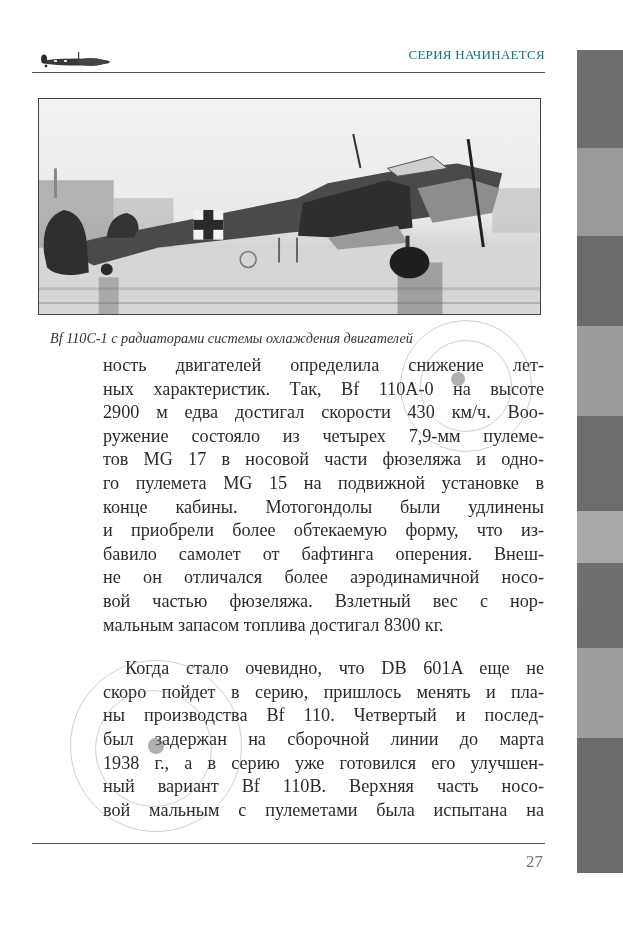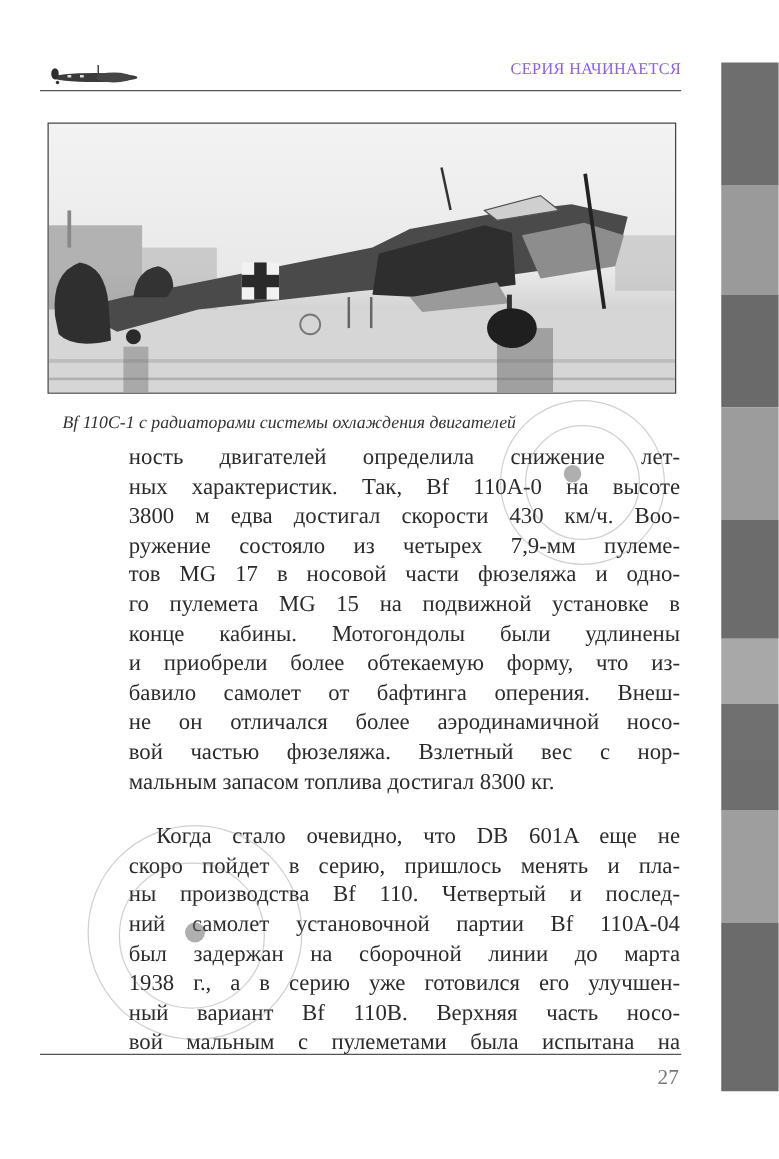--- a/index.html
+++ b/index.html
@@ -8,21 +8,21 @@
       background: #ffffff; color: #2a2a2a;
       font-family: "DejaVu Serif", "Liberation Serif", serif;
     }
     .page { position: absolute; inset: 0; }
 
     
     .header-plane { position: absolute; left: 36px; top: 50px; width: 76px; height: 20px; }
     .running-head {
       position: absolute; right: 78px; top: 47px;
       font-family: "Liberation Serif", serif; font-size: 13px; letter-spacing: 0.3px;
-      color: #8b5cf6; text-transform: uppercase;
+      color: #0f766e; text-transform: uppercase;
     }
     .rule { position: absolute; left: 32px; width: 513px; height: 1px; background: #555; }
     .rule.top { top: 72px; }
     .rule.bottom { top: 843px; }
 
     
     .photo {
       position: absolute; left: 38px; top: 98px; width: 503px; height: 217px;
       border: 1px solid #444; box-sizing: border-box; overflow: hidden;
       background: linear-gradient(#f3f3f3 0%, #e9e9e9 55%, #cfcfcf 72%, #e4e4e4 100%);
@@ -123,34 +123,33 @@
       <rect x="258" y="140" width="2" height="25" fill="#666"></rect>
       <circle cx="210" cy="162" r="8" fill="none" stroke="#777" stroke-width="1.5"></circle>
     </svg>
   </div>
 
   <div class="caption">Bf 110C-1 с радиаторами системы охлаждения двигателей</div>
 
   <div class="body-text">
     <span class="line">ность двигателей определила снижение лет-</span>
     <span class="line">ных характеристик. Так, Bf 110A-0 на высоте</span>
-    <span class="line">3800 м едва достигал скорости 430 км/ч. Воо-</span>
+    <span class="line">2900 м едва достигал скорости 430 км/ч. Воо-</span>
     <span class="line">ружение состояло из четырех 7,9-мм пулеме-</span>
     <span class="line">тов MG 17 в носовой части фюзеляжа и одно-</span>
     <span class="line">го пулемета MG 15 на подвижной установке в</span>
     <span class="line">конце кабины. Мотогондолы были удлинены</span>
     <span class="line">и приобрели более обтекаемую форму, что из-</span>
     <span class="line">бавило самолет от бафтинга оперения. Внеш-</span>
     <span class="line">не он отличался более аэродинамичной носо-</span>
     <span class="line">вой частью фюзеляжа. Взлетный вес с нор-</span>
     <span class="line last">мальным запасом топлива достигал 8300 кг.</span>
     <span class="line indent">Когда стало очевидно, что DB 601A еще не</span>
     <span class="line">скоро пойдет в серию, пришлось менять и пла-</span>
     <span class="line">ны производства Bf 110. Четвертый и послед-</span>
-    <span class="line">ний самолет установочной партии Bf 110A-04</span>
     <span class="line">был задержан на сборочной линии до марта</span>
     <span class="line">1938 г., а в серию уже готовился его улучшен-</span>
     <span class="line">ный вариант Bf 110B. Верхняя часть носо-</span>
     <span class="line">вой мальным с пулеметами была испытана на</span>
   </div>
 
   <div class="artifact" style="left:400px;top:320px;width:130px;height:130px;"></div>
   <div class="artifact" style="left:420px;top:340px;width:90px;height:90px;"></div>
   <div class="artifact-dot" style="left:451px;top:372px;width:14px;height:14px;"></div>
   <div class="artifact" style="left:70px;top:660px;width:170px;height:170px;"></div>

